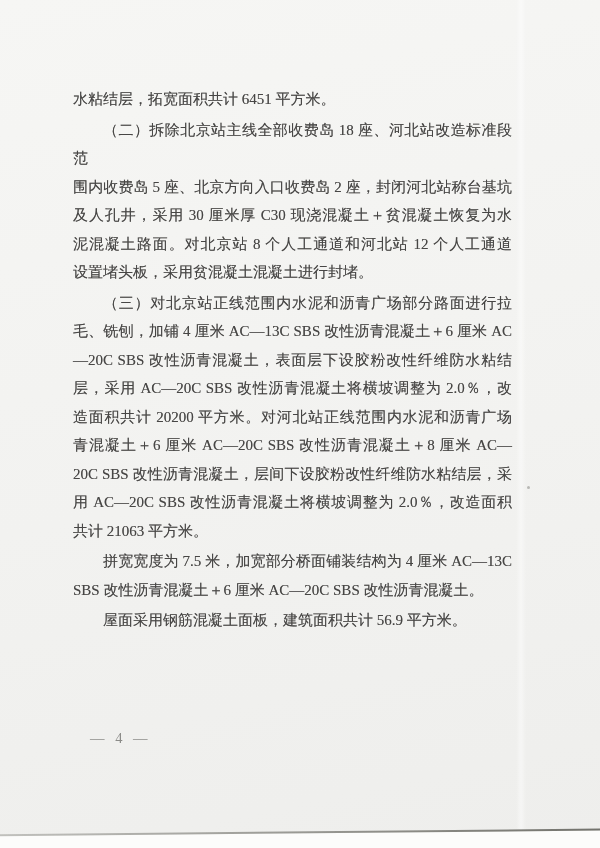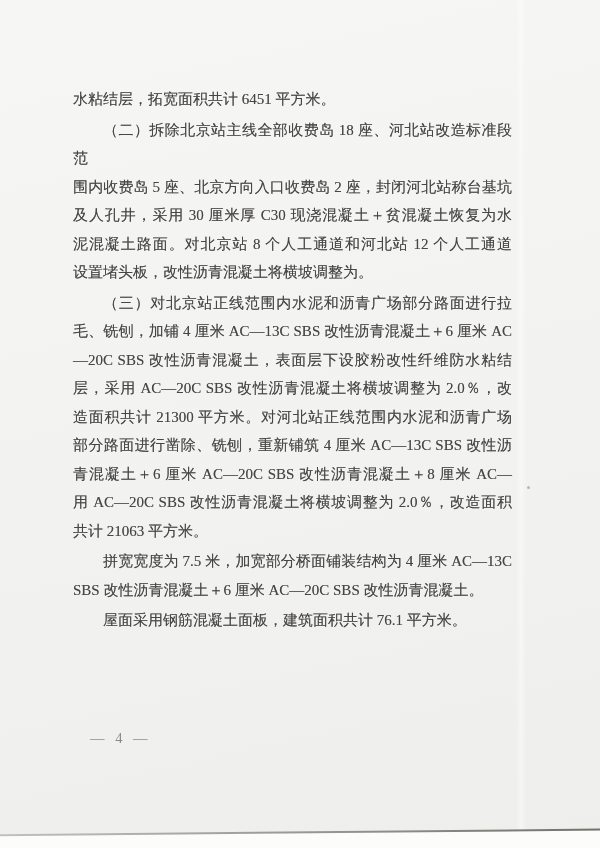--- a/index.html
+++ b/index.html
@@ -93,39 +93,39 @@
 
   <div class="text-block">
     <div class="para">
         <div class="line">水粘结层，拓宽面积共计 6451 平方米。</div>
       </div>
     <div class="para indent">
         <div class="line fill">（二）拆除北京站主线全部收费岛 18 座、河北站改造标准段范</div>
         <div class="line fill">围内收费岛 5 座、北京方向入口收费岛 2 座，封闭河北站称台基坑</div>
         <div class="line fill">及人孔井，采用 30 厘米厚 C30 现浇混凝土＋贫混凝土恢复为水</div>
         <div class="line fill">泥混凝土路面。对北京站 8 个人工通道和河北站 12 个人工通道</div>
-        <div class="line">设置堵头板，改性沥青混凝土将横坡调整为。</div>
+        <div class="line">设置堵头板，采用贫混凝土混凝土进行封堵。</div>
       </div>
     <div class="para indent">
         <div class="line fill">（三）对北京站正线范围内水泥和沥青广场部分路面进行拉</div>
         <div class="line fill">毛、铣刨，加铺 4 厘米 AC—13C SBS 改性沥青混凝土＋6 厘米 AC</div>
         <div class="line fill">—20C SBS 改性沥青混凝土，表面层下设胶粉改性纤维防水粘结</div>
         <div class="line fill">层，采用 AC—20C SBS 改性沥青混凝土将横坡调整为 2.0％，改</div>
-        <div class="line fill">造面积共计 21300 平方米。对河北站正线范围内水泥和沥青广场</div>
-        <div class="line fill">部分路面进行凿除、铣刨，重新铺筑 4 厘米 AC—13C SBS 改性沥</div>
+        <div class="line fill">造面积共计 20200 平方米。对河北站正线范围内水泥和沥青广场</div>
         <div class="line fill">青混凝土＋6 厘米 AC—20C SBS 改性沥青混凝土＋8 厘米 AC—</div>
+        <div class="line fill">20C SBS 改性沥青混凝土，层间下设胶粉改性纤维防水粘结层，采</div>
         <div class="line fill">用 AC—20C SBS 改性沥青混凝土将横坡调整为 2.0％，改造面积</div>
         <div class="line">共计 21063 平方米。</div>
       </div>
     <div class="para indent">
         <div class="line fill">拼宽宽度为 7.5 米，加宽部分桥面铺装结构为 4 厘米 AC—13C</div>
         <div class="line">SBS 改性沥青混凝土＋6 厘米 AC—20C SBS 改性沥青混凝土。</div>
       </div>
     <div class="para indent">
-        <div class="line">屋面采用钢筋混凝土面板，建筑面积共计 76.1 平方米。</div>
+        <div class="line">屋面采用钢筋混凝土面板，建筑面积共计 56.9 平方米。</div>
       </div>
   </div>
 
   <div class="footer">— 4 —</div>
 
   <div class="crease"></div>
   <div class="speck"></div>
   <div class="edge-white"></div>
   <div class="edge-line"></div>
 

